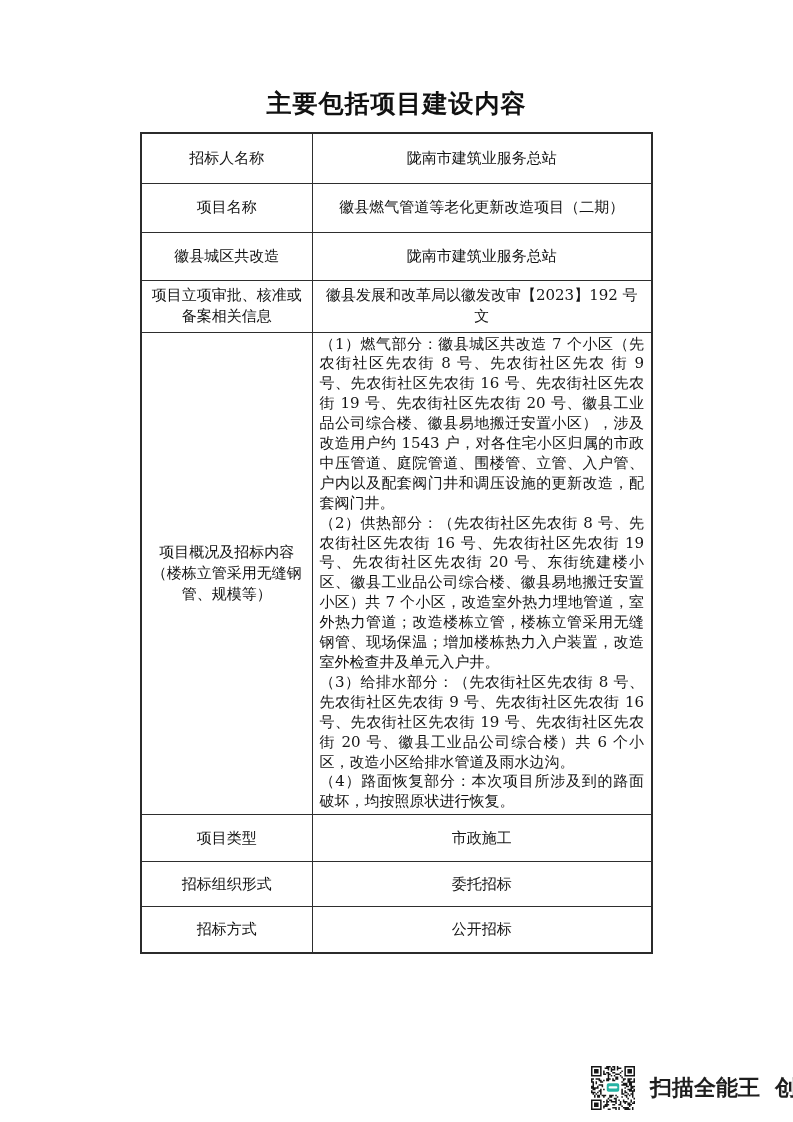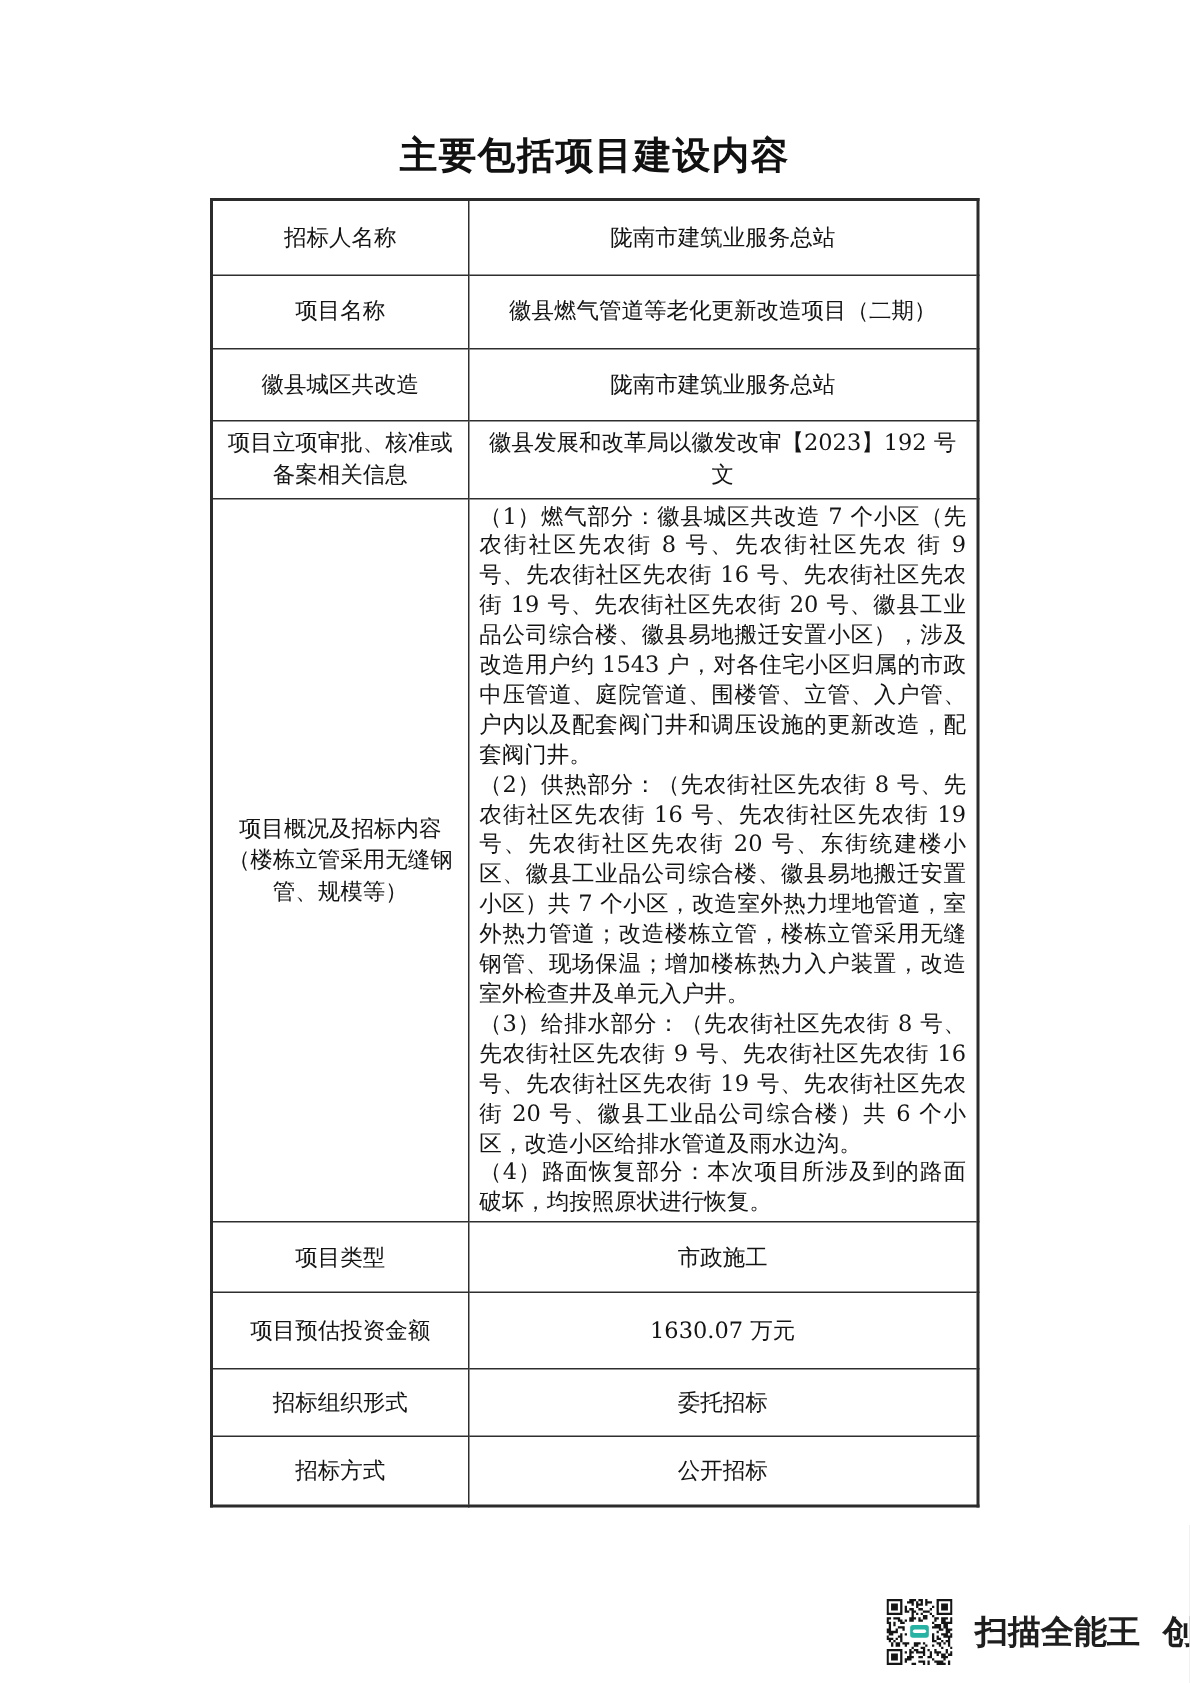--- a/index.html
+++ b/index.html
@@ -117,24 +117,20 @@
         <p>（1）燃气部分：徽县城区共改造 7 个小区（先农街社区先农街 8 号、先农街社区先农 街 9 号、先农街社区先农街 16 号、先农街社区先农街 19 号、先农街社区先农街 20 号、徽县工业品公司综合楼、徽县易地搬迁安置小区），涉及改造用户约 1543 户，对各住宅小区归属的市政中压管道、庭院管道、围楼管、立管、入户管、户内以及配套阀门井和调压设施的更新改造，配套阀门井。</p>
         <p>（2）供热部分：（先农街社区先农街 8 号、先农街社区先农街 16 号、先农街社区先农街 19 号、先农街社区先农街 20 号、东街统建楼小区、徽县工业品公司综合楼、徽县易地搬迁安置小区）共 7 个小区，改造室外热力埋地管道，室外热力管道；改造楼栋立管，楼栋立管采用无缝钢管、现场保温；增加楼栋热力入户装置，改造室外检查井及单元入户井。</p>
         <p>（3）给排水部分：（先农街社区先农街 8 号、先农街社区先农街 9 号、先农街社区先农街 16 号、先农街社区先农街 19 号、先农街社区先农街 20 号、徽县工业品公司综合楼）共 6 个小区，改造小区给排水管道及雨水边沟。</p>
         <p>（4）路面恢复部分：本次项目所涉及到的路面破坏，均按照原状进行恢复。</p>
       </td>
     </tr>
     <tr class="r-small-6">
       <td class="cell-label">项目类型</td>
       <td class="cell-value">市政施工</td>
     </tr>
-    <tr class="r-small-7">
-      <td class="cell-label">项目预估投资金额</td>
-      <td class="cell-value">1630.07 万元</td>
-    </tr>
     <tr class="r-small-8">
       <td class="cell-label">招标组织形式</td>
       <td class="cell-value">委托招标</td>
     </tr>
     <tr class="r-small-9">
       <td class="cell-label">招标方式</td>
       <td class="cell-value">公开招标</td>
     </tr>
   </tbody>
     </table>

